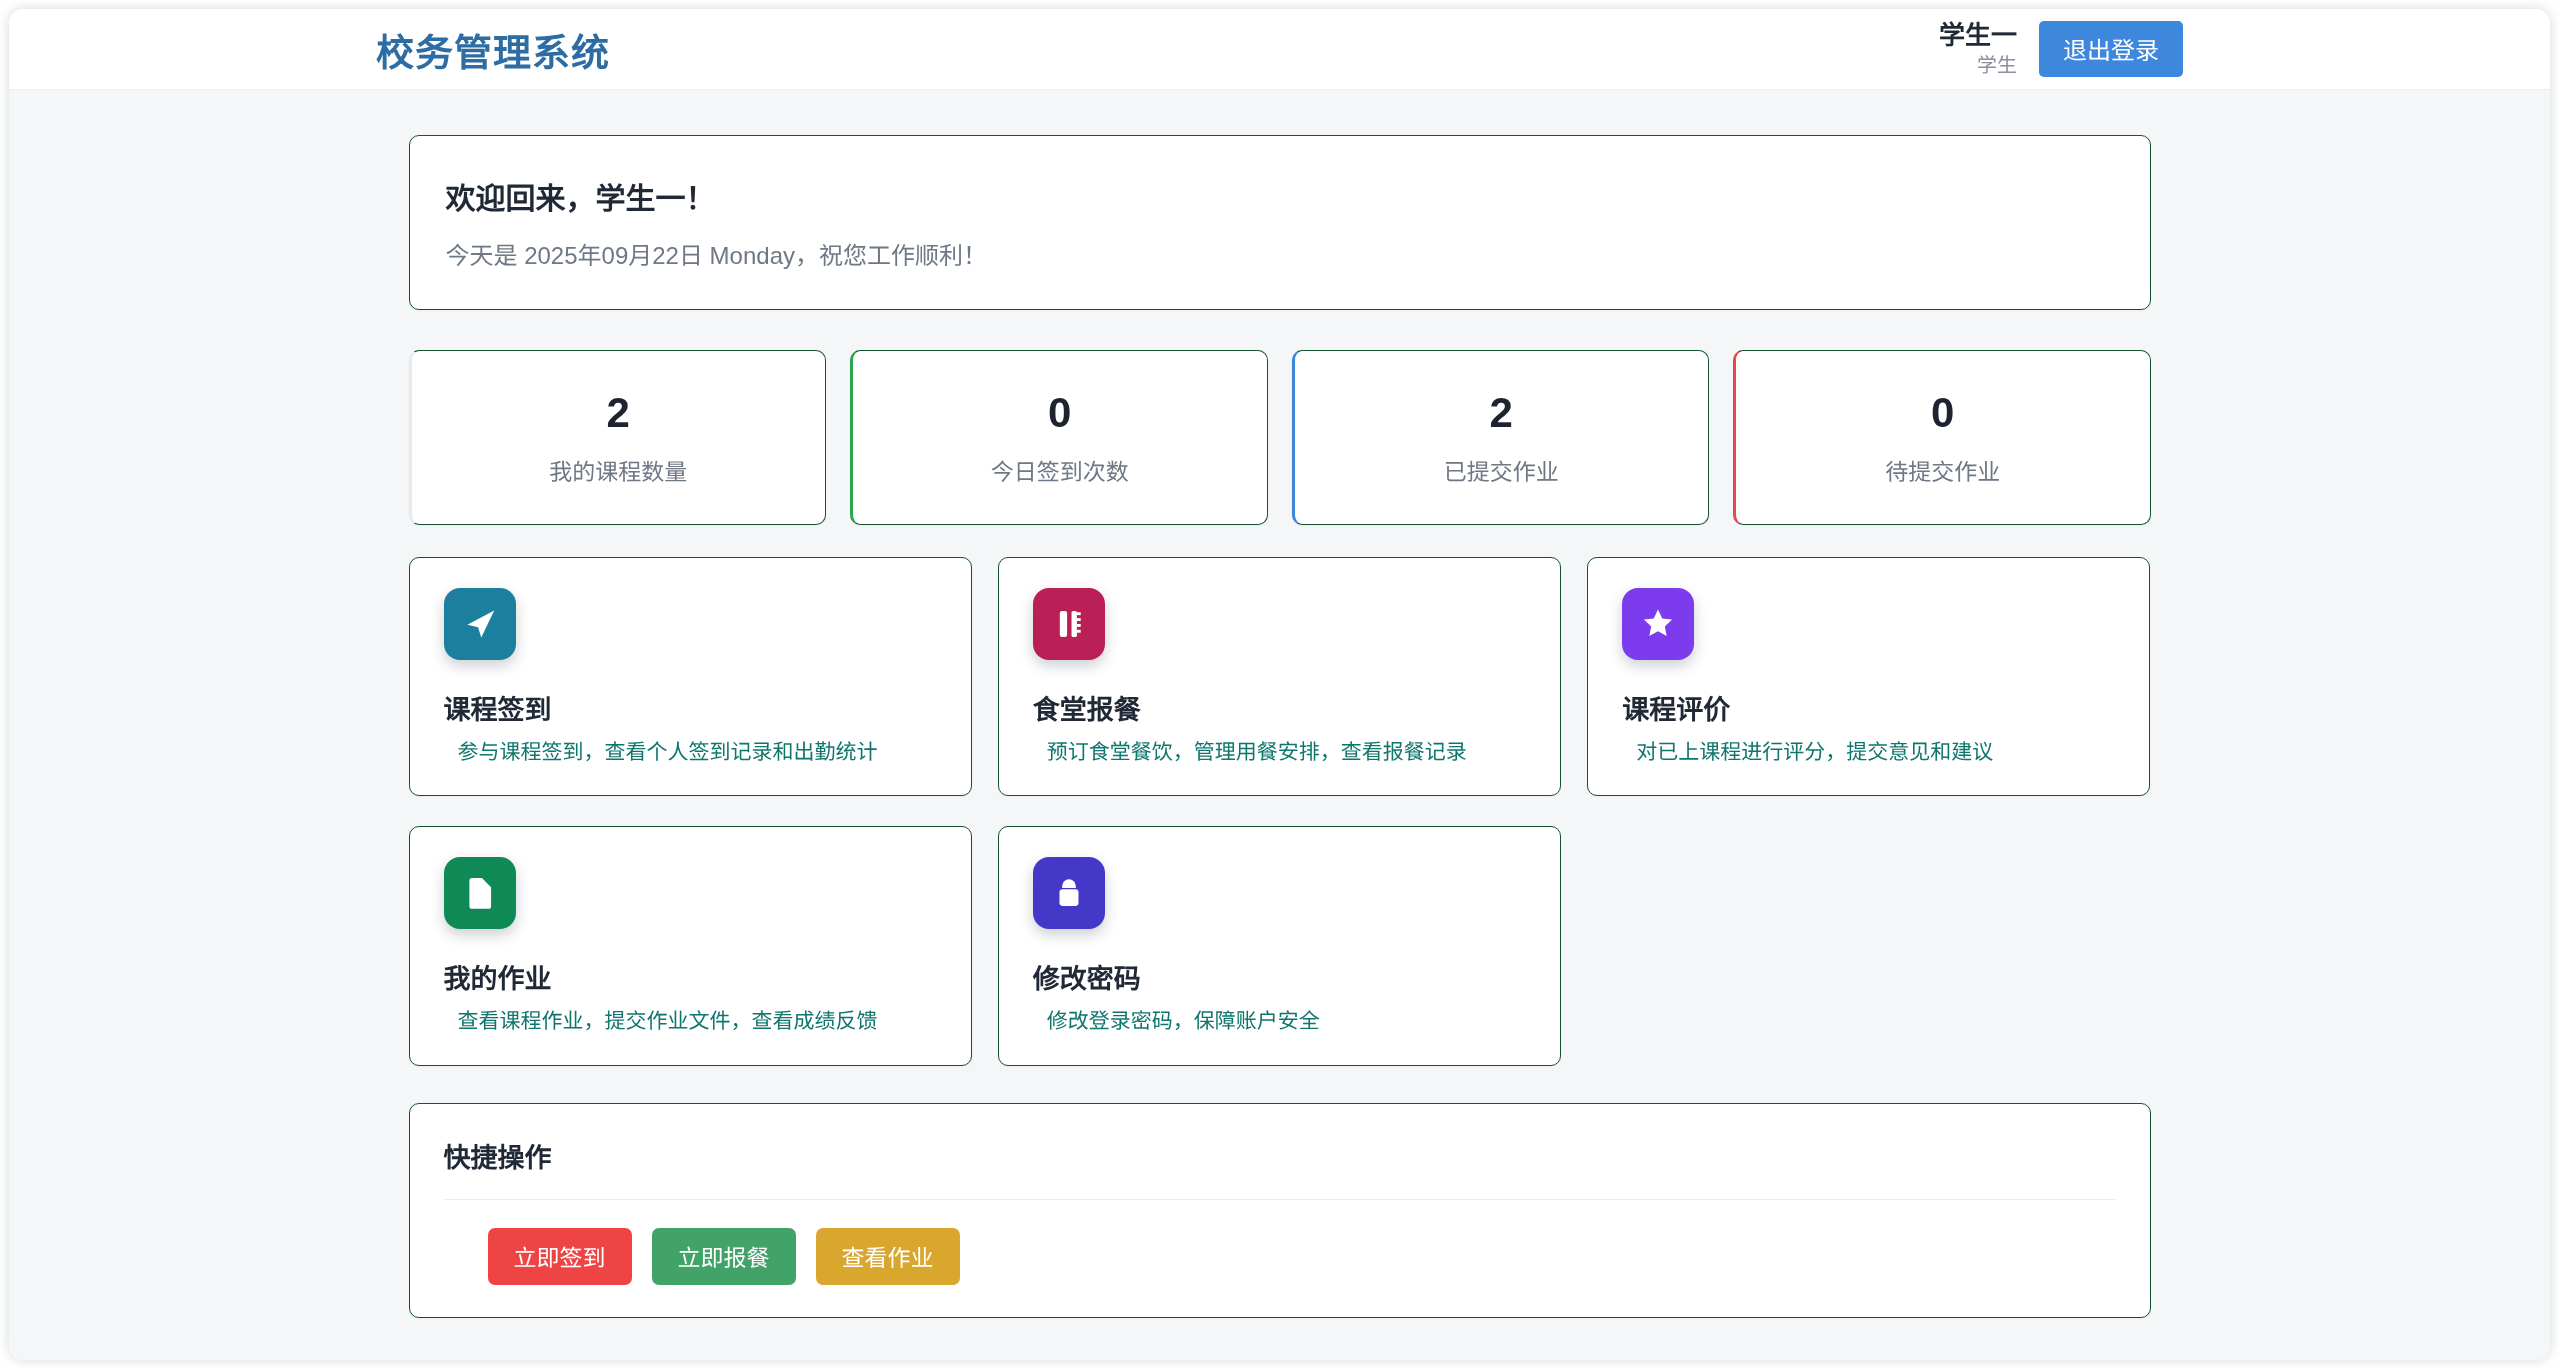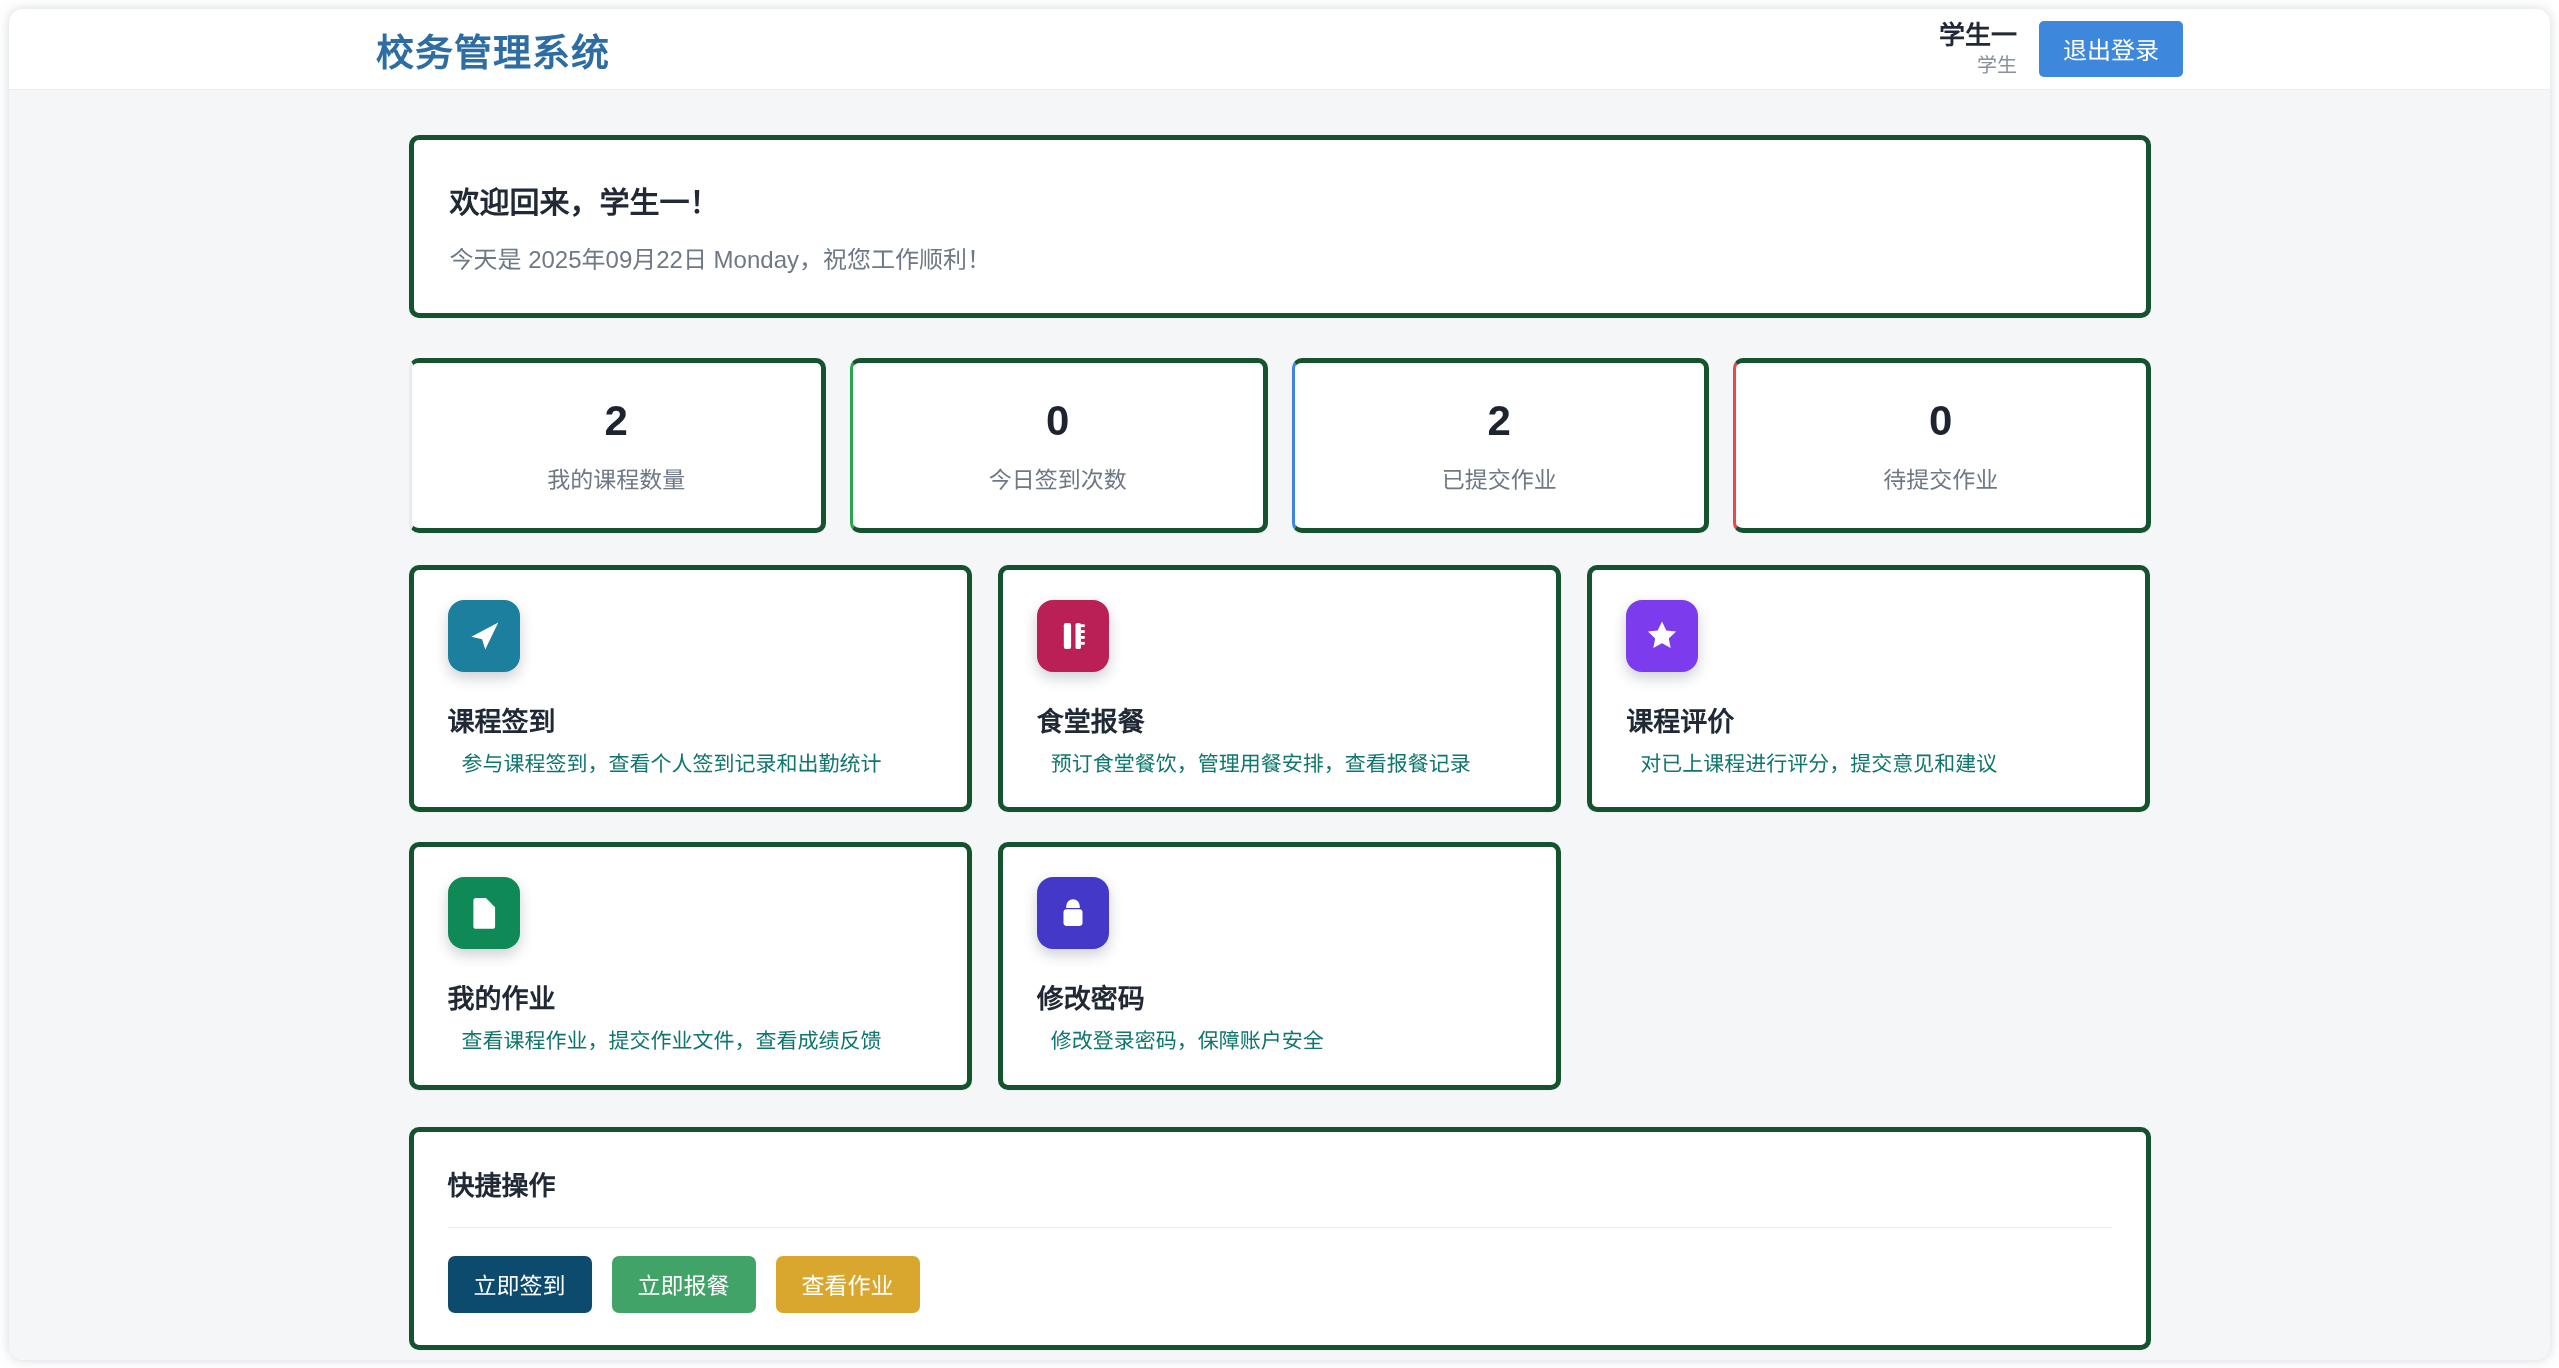--- a/index.html
+++ b/index.html
@@ -29,21 +29,21 @@
   .user-role { font-size: 20px; color: #8a919c; margin-top: 4px; }
   .logout-btn {
     border: none; cursor: pointer;
     color: #fff; font-size: 24px; font-family: inherit;
     padding: 0 24px; height: 56px; border-radius: 5px;
   }
   
   .content { flex: 1; background: #f5f6f8; padding-top: 45px; overflow: hidden; }
   .container { width: 1742px; margin: 0 auto; }
   .card {
-    background: #fff; border: 5px solid #14532d; border-radius: 10px;
+    background: #fff; border: 1px solid #14532d; border-radius: 10px;
     box-shadow: 0 1px 2px rgba(25,35,50,.04);
   }
   
   .welcome-card { padding: 38px 36px; }
   .welcome-title { font-size: 30px; font-weight: bold; color: #212936; }
   .welcome-subtitle { font-size: 24px; color: #6f7885; margin-top: 18px; }
   
   .stats-grid { display: grid; grid-template-columns: repeat(4, 1fr); gap: 24px; margin-top: 40px; }
   .stat-card {
     height: 175px; display: flex; flex-direction: column;
@@ -176,21 +176,21 @@
           <div class="feature-title">修改密码</div>
           <div class="feature-desc">修改登录密码，保障账户安全</div>
         </div>
 
       </div>
 
       <div class="card quick-card">
         <div class="quick-title">快捷操作</div>
         <hr class="quick-divider">
         <div class="quick-buttons">
-          <button class="quick-btn" style="background-color: #0c4a6e;">立即签到</button>
+          <button class="quick-btn" style="background-color: #ef4444; margin-left: 44px;">立即签到</button>
           <button class="quick-btn" style="background-color: rgb(65, 163, 104);">立即报餐</button>
           <button class="quick-btn" style="background-color: rgb(217, 166, 46);">查看作业</button>
         </div>
       </div>
 
     </div>
   </div>
 </div>
 
 </body></html>

